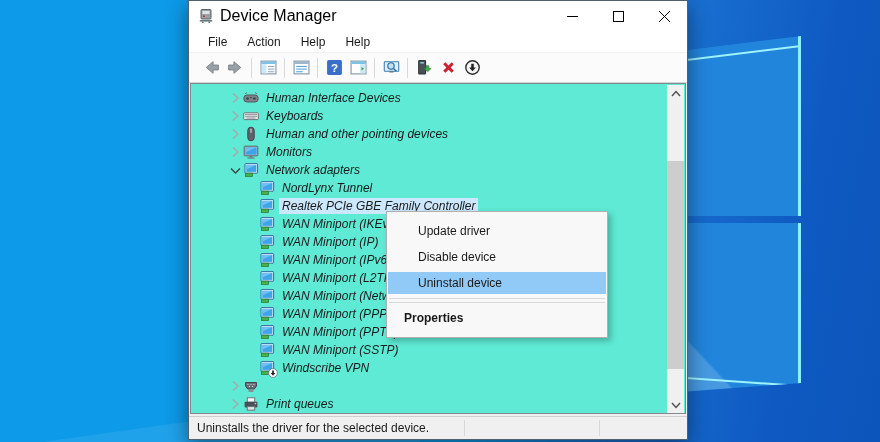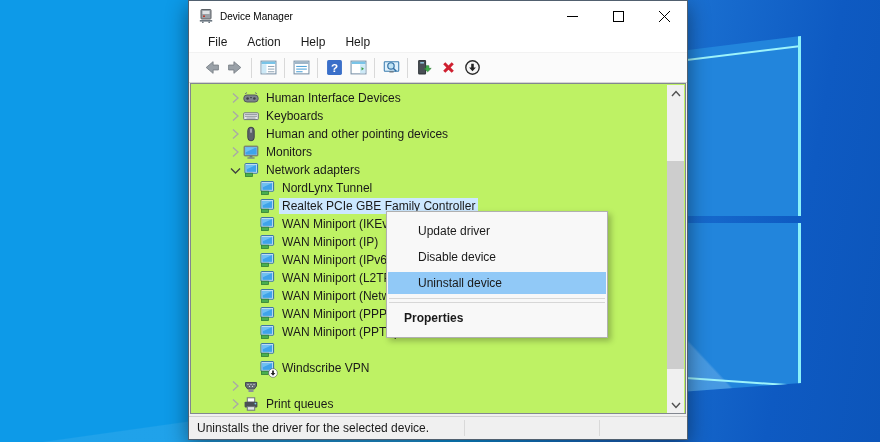--- a/index.html
+++ b/index.html
@@ -24,35 +24,35 @@
   .pane-bottom::before { content:""; position:absolute; left:-4px; right:0; bottom:8px; height:2px;
     background:#9df3fb; transform:rotate(4deg); transform-origin:right bottom; }
 
   
   .win { position:absolute; left:188px; top:0; width:500px; height:440px;
     background:#f0f0f0; border:1px solid #51606f;
     box-shadow:0 6px 20px rgba(0,0,0,.45); display:flex; flex-direction:column; }
 
   .titlebar { height:30px; background:#fff; display:flex; align-items:center; flex:0 0 auto; }
   .title-icon { margin:0 6px 0 9px; width:16px; height:16px; flex:0 0 auto; }
-  .title-text { flex:1 1 auto; font-size:10px; color:#000; }
+  .title-text { flex:1 1 auto; font-size:16px; color:#000; }
   .caption-btns { display:flex; height:30px; }
   .cap-btn { width:46px; height:30px; display:flex; align-items:center; justify-content:center; }
 
   .menubar { height:22px; background:#fff; display:flex; align-items:center; padding-left:9px;
     border-bottom:1px solid #f2f2f2; flex:0 0 auto; }
   .menu-item { padding:3px 10px; }
 
   .toolbar { height:30px; background:#fbfbfb; display:flex; align-items:center; padding-left:10px;
     border-bottom:1px solid #d4d4d4; flex:0 0 auto; }
   .tb-btn { width:24px; height:24px; display:flex; align-items:center; justify-content:center; }
   .tb-sep { width:1px; height:20px; background:#d9d9d9; margin:0 4px; }
 
-  .treearea { position:relative; flex:1 1 auto; margin:0 1px 2px 1px; background:#bef264;
-    border:1px solid #828790; overflow:hidden; }
+  .treearea { position:relative; flex:1 1 auto; margin:0 1px 2px 1px; background:#5eead4;
+    border:1px solid #828790; overflow:hidden;font-style:italic; }
   .tree { position:absolute; inset:1px 18px 0 0; padding-top:4px; }
   .trow { height:18px; display:flex; align-items:center; white-space:nowrap; }
   .lvl1 { padding-left:36px; }
   .lvl2 { padding-left:68px; }
   .chev { width:16px; height:16px; flex:0 0 auto; }
   .ticon { position:relative; width:16px; height:16px; margin-right:4px; flex:0 0 auto; }
   .ticon .badge { position:absolute; right:-3px; bottom:-2px; width:10px; height:10px; }
   .tlabel { padding:1px 3px; }
   .tlabel.sel { background:#cce8ff; }
 
@@ -405,20 +405,21 @@
       <div class="trow lvl2">
         <svg class="ticon" viewBox="0 0 16 16">
             <use href="#i-net"></use>
           </svg>
         <span class="tlabel">WAN Miniport (PPTP)</span>
       </div>
       <div class="trow lvl2">
         <svg class="ticon" viewBox="0 0 16 16">
             <use href="#i-net"></use>
           </svg>
+        <span class="tlabel">WAN Miniport (SSTP)</span>
       </div>
       <div class="trow lvl2">
         <span class="ticon">
           <svg width="16" height="16" viewBox="0 0 16 16">
               <use href="#i-net"></use>
             </svg>
           <svg class="badge" viewBox="0 0 16 16">
               <use href="#i-badge-down"></use>
             </svg>
         </span>

